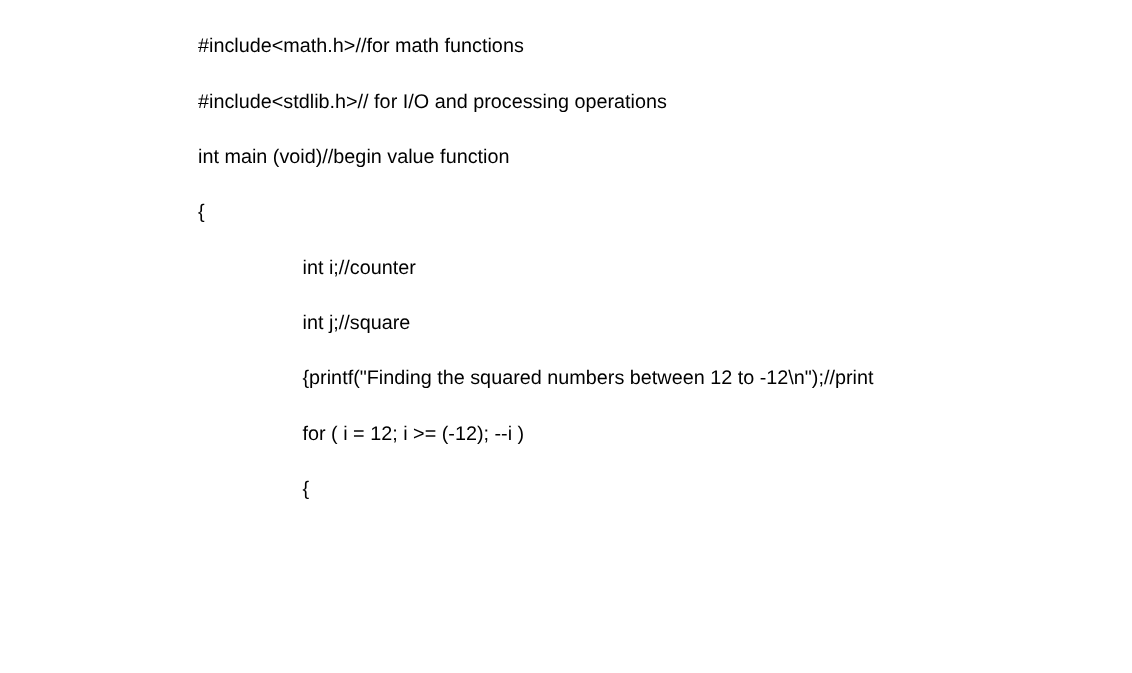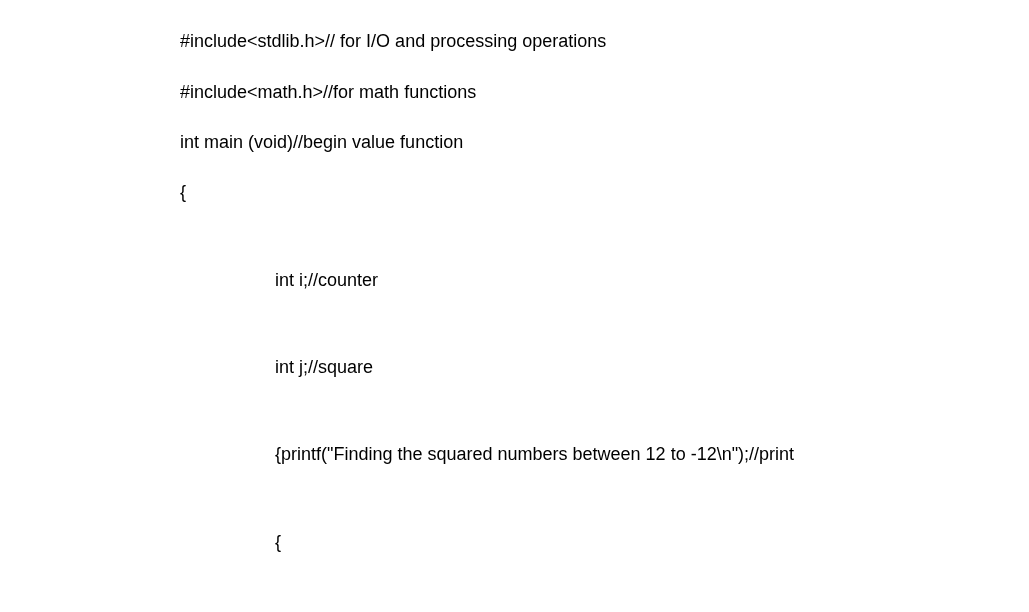--- a/index.html
+++ b/index.html
@@ -10,37 +10,37 @@
       font-size: 18px;
       line-height: 1.4;
       color: #000000;
     }
     .code-block {
       padding: 4px 0 0 180px;
       white-space: pre;
     }
     .indent1 {
       padding-left: 95px;
-      margin-top: 37px;
     }
     .line {
       display: block;
     }
   </style>
 </head>
 <body>
 
 <div class="code-block">
+<span class="line">#include&lt;math.h&gt;//for math functions</span>
 <span class="line">#include&lt;stdlib.h&gt;// for I/O and processing operations</span>
-<span class="line">#include&lt;math.h&gt;//for math functions</span>
 <span class="line">int main (void)//begin value function</span>
 <span class="line">{</span>
 <span class="line indent1">int i;//counter</span>
 <span class="line indent1">int j;//square</span>
 <span class="line indent1">{printf("Finding the squared numbers between 12 to -12\n");//print</span>
+<span class="line indent1">for ( i = 12; i &gt;= (-12); --i )</span>
 <span class="line indent1">{</span>
 
 
 
 
 
 
 
 
 

